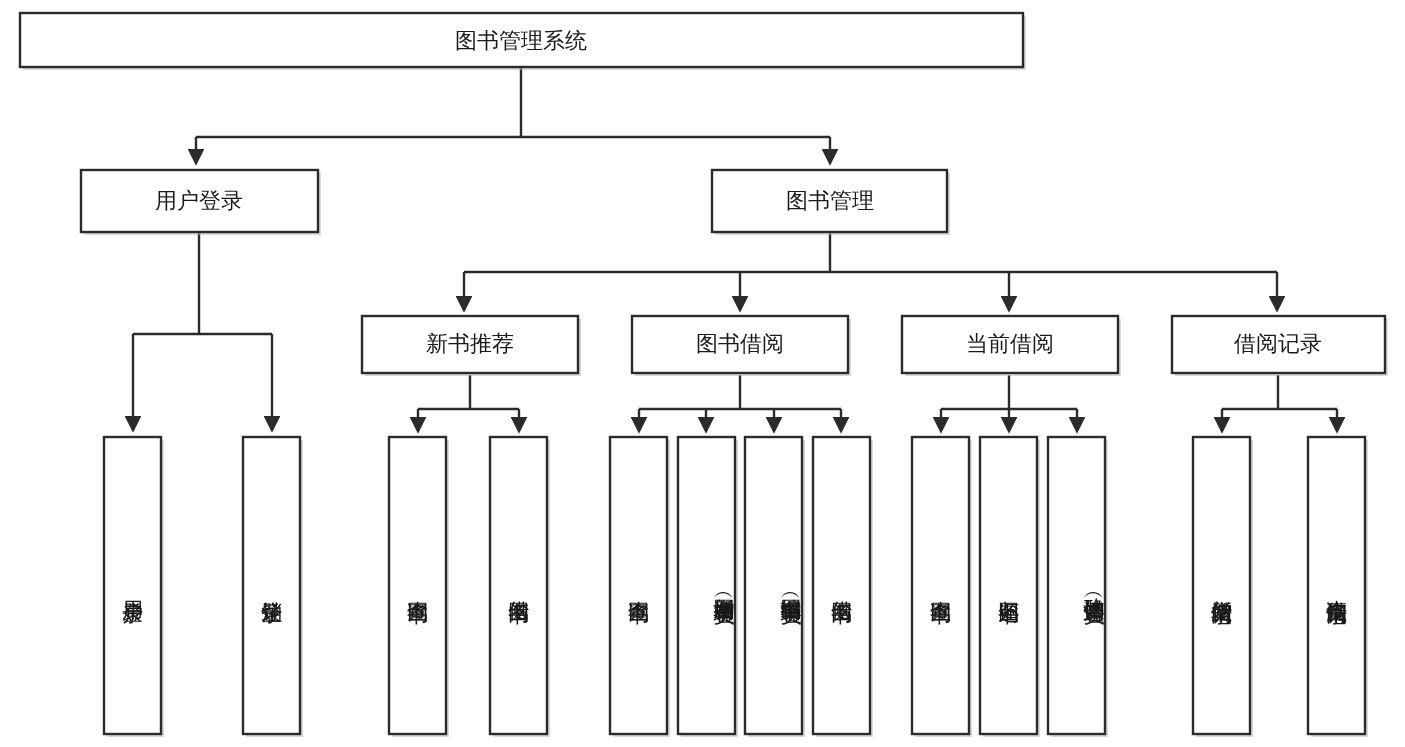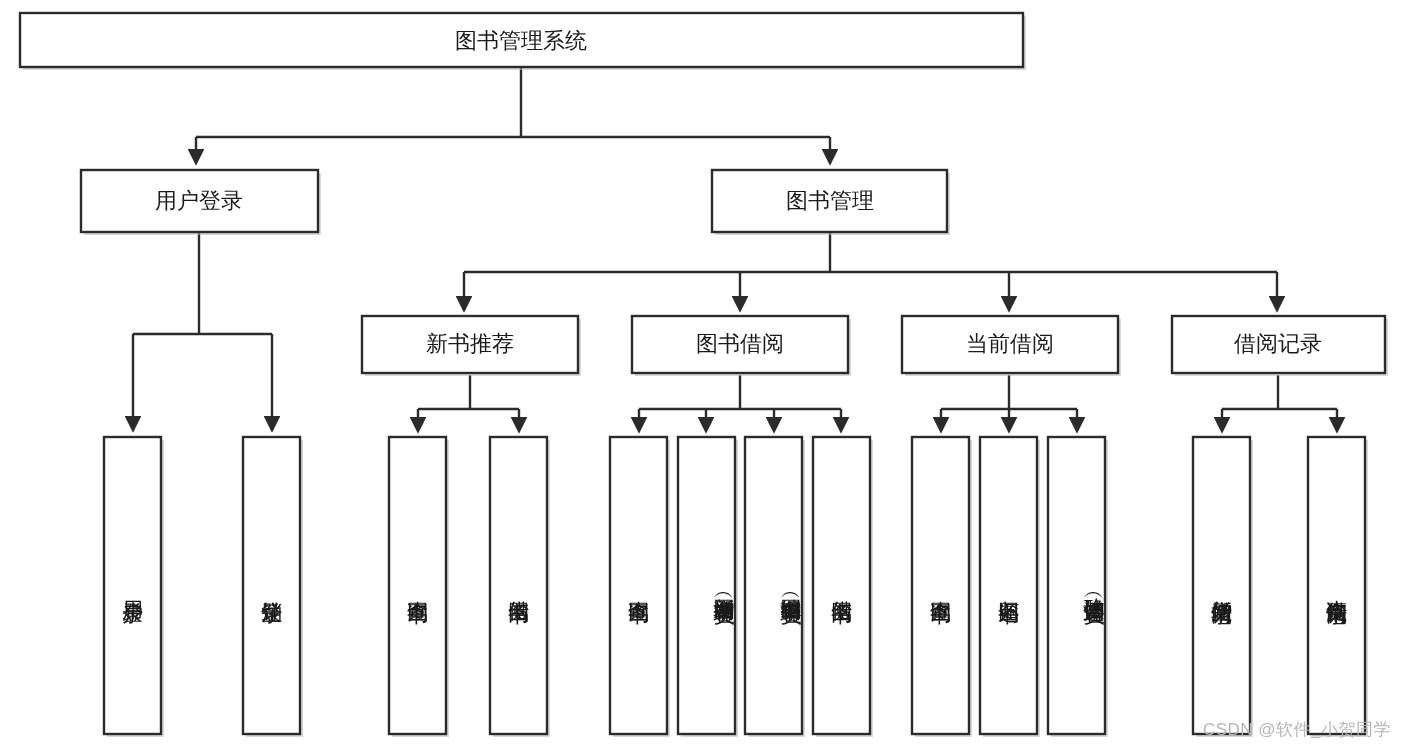--- a/index.html
+++ b/index.html
@@ -259,14 +259,13 @@
   <div class="leaf-label" style="left:745px; top:437px; width:57px; height:297px; display:flex; align-items:flex-start; justify-content:center;">编辑图书（管理员）</div>
   <div class="leaf-label" style="left:813px; top:437px; width:57px; height:297px; display:flex; align-items:center; justify-content:center;">借阅图书</div>
 
   <div class="leaf-label" style="left:912px; top:437px; width:57px; height:297px; display:flex; align-items:center; justify-content:center;">查询图书</div>
   <div class="leaf-label" style="left:980px; top:437px; width:57px; height:297px; display:flex; align-items:center; justify-content:center;">归还图书</div>
   <div class="leaf-label" style="left:1048px; top:437px; width:57px; height:297px; display:flex; align-items:flex-start; justify-content:center;">确认归还（管理员）</div>
 
   <div class="leaf-label" style="left:1193px; top:437px; width:57px; height:297px; display:flex; align-items:center; justify-content:center;">新增借阅记录</div>
   <div class="leaf-label" style="left:1308px; top:437px; width:57px; height:297px; display:flex; align-items:center; justify-content:center;">查询借阅记录</div>
 
-  <div class="watermark">CSDN @软件_小贺同学</div>
 </div>
 
 </body></html>

